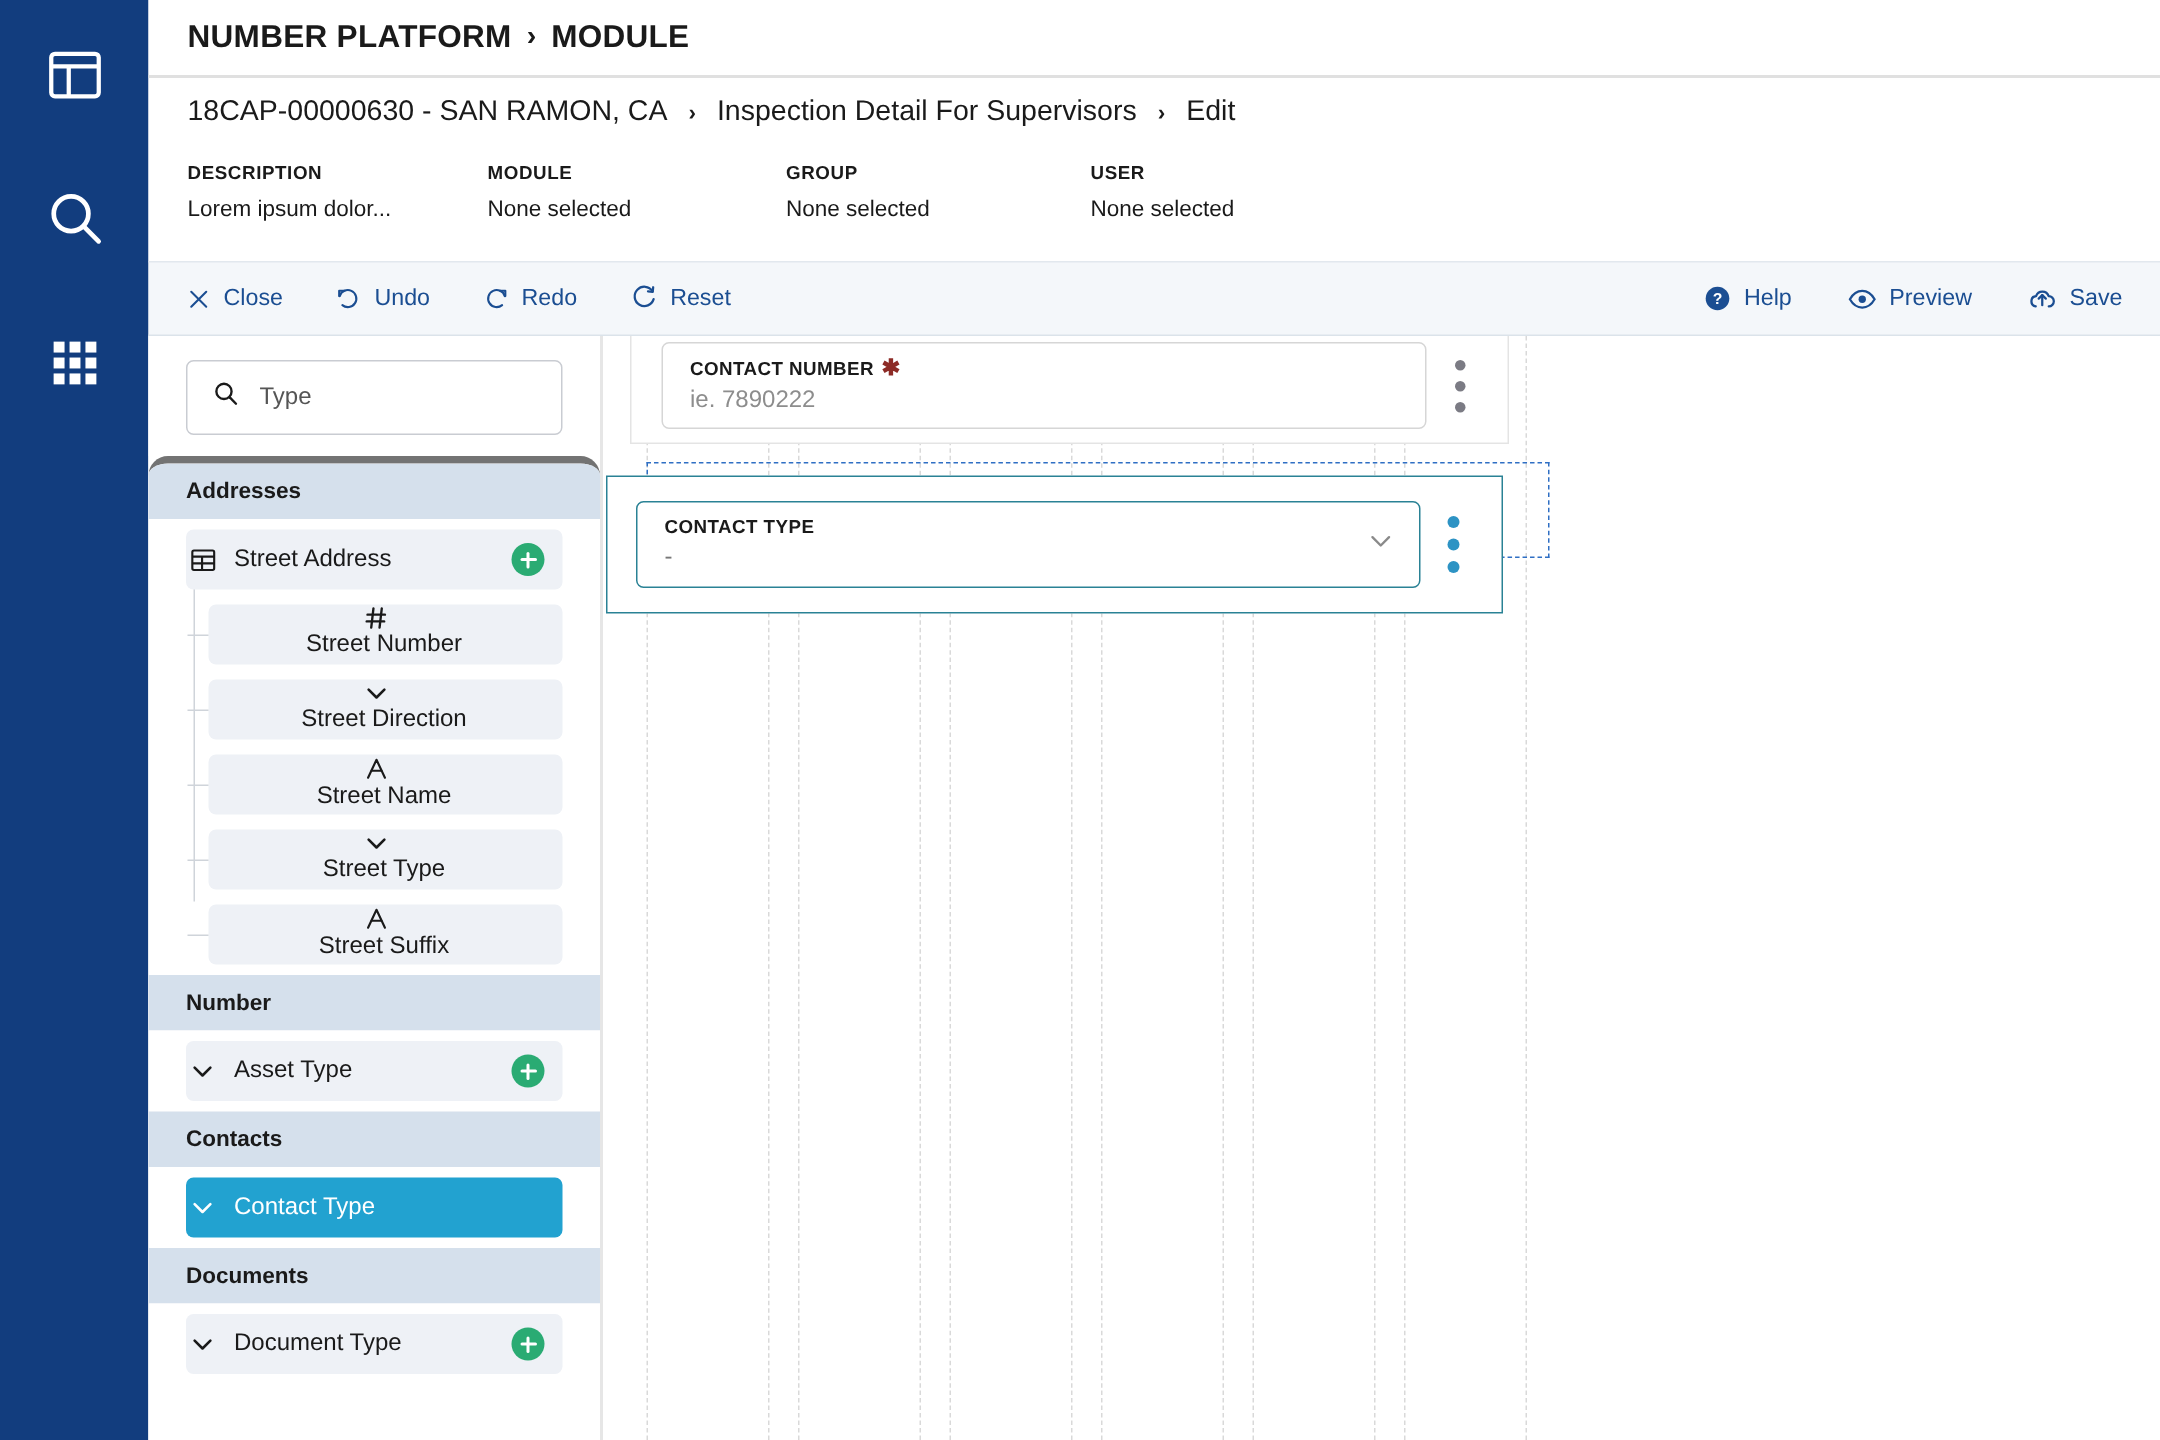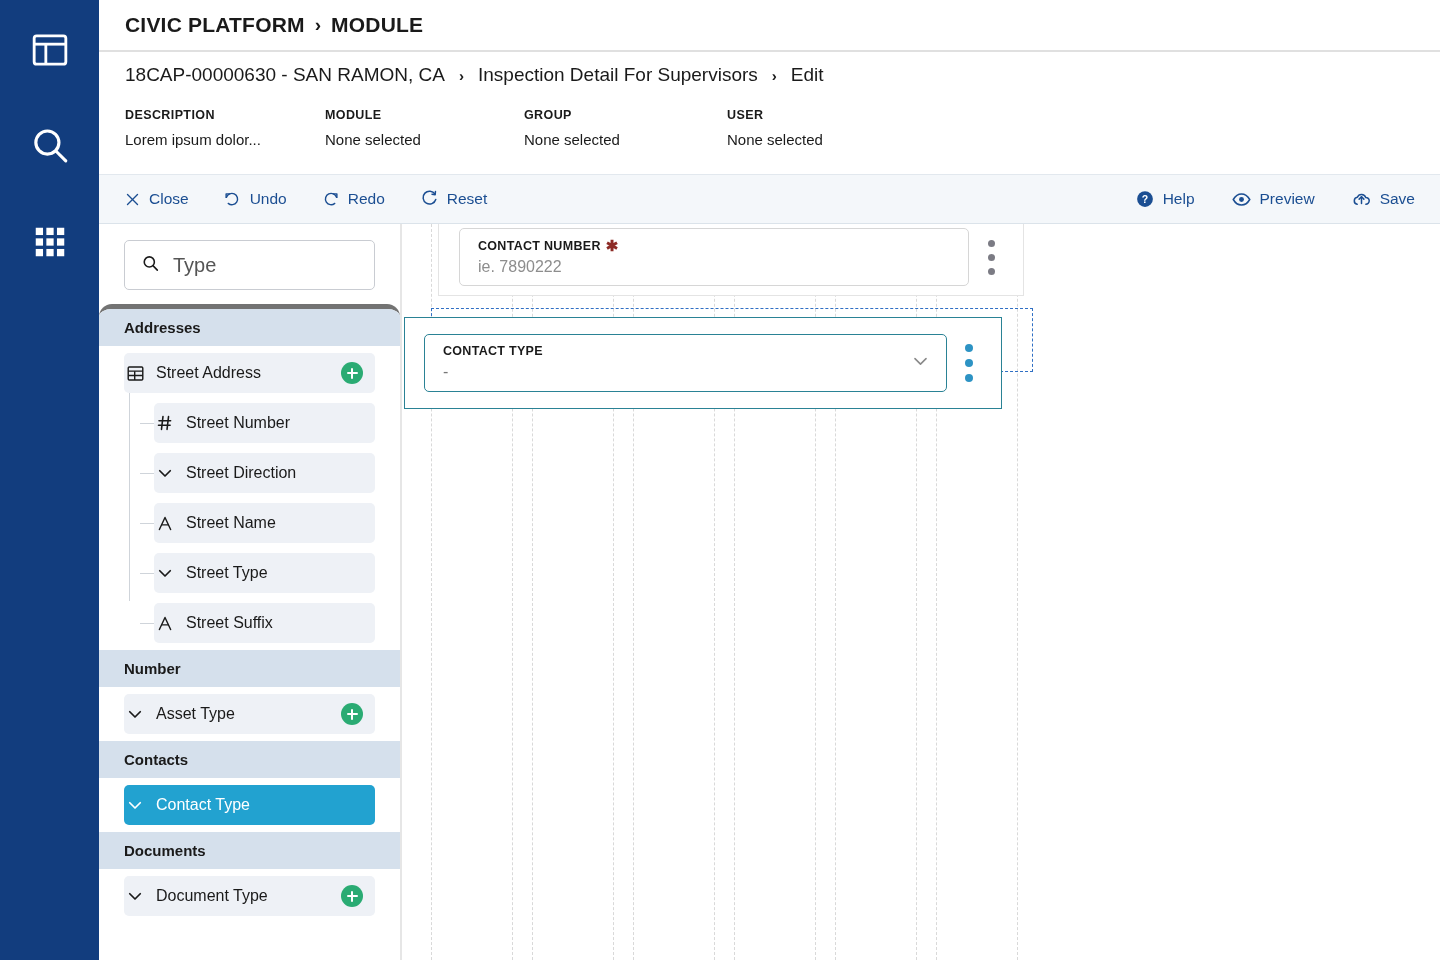--- a/index.html
+++ b/index.html
@@ -110,21 +110,21 @@
     overflow: hidden; position: relative;
   }
   .searchwrap { padding: 16px 25px 14px 25px; background:#fff; flex-shrink:0; }
   .searchbox {
     height: 50px; border: 1px solid #c9ccd2; border-radius: 5px;
     display: flex; align-items: center; gap: 13px;
     padding: 0 16px; background: #fff;
   }
   .searchbox input {
     border: none; outline: none; flex: 1;
-    font-size: 20px; color: #333;
+    font-size: 16px; color: #333;
     font-family: "Liberation Sans", sans-serif;
     background: transparent;
   }
   .searchbox input::placeholder { color: #555; }
 
   .panelscroll { flex: 1; overflow: hidden; border-top: 5px solid #737373; border-radius: 13px; }
 
   .sechead {
     background: #d5e0ec;
     padding: 10px 25px;
@@ -134,21 +134,21 @@
 
   .row {
     position: relative;
     height: 40px; margin-bottom: 10px;
     background: #eef1f6; border-radius: 5px;
     display: flex; align-items: center;
     padding: 0 12px 0 0;
     cursor: pointer;
   }
   .row:last-child { margin-bottom: 0; }
-  .row.child { margin-left: 30px; }
+  .row.child { margin-left: 15px; flex-direction: column; }
   .row .ricon {
     width: 22px; display: flex; align-items: center; justify-content: center;
     flex-shrink: 0; color: #1a1a1a;
   }
   .row .rlabel { margin-left: 10px; font-size: 16px; color: #1a1a1a; }
   .row.selected { background: #22a2d0; }
   .row.selected .rlabel, .row.selected .ricon { color: #fff; }
   .plus {
     margin-left: auto; width: 22px; height: 22px; border-radius: 50%;
     background: #2aab73; display: flex; align-items: center; justify-content: center;
@@ -262,21 +262,21 @@
         <rect x="3" y="16.4" width="4.6" height="4.6"></rect>
           <rect x="9.7" y="16.4" width="4.6" height="4.6"></rect>
           <rect x="16.4" y="16.4" width="4.6" height="4.6"></rect>
       </svg>
     </div>
   </div>
 
   <div class="right">
 
     <div class="titlebar">
-      <span class="apptitle">CIVIC PLATFORM</span>
+      <span class="apptitle">NUMBER PLATFORM</span>
       <span class="chev">›</span>
       <span class="apptitle">MODULE</span>
     </div>
 
     <div class="crumbbar">
       <span class="crumb link">18CAP-00000630 - SAN RAMON, CA</span>
       <span class="crumbsep">›</span>
       <span class="crumb link">Inspection Detail For Supervisors</span>
       <span class="crumbsep">›</span>
       <span class="crumb">Edit</span>
@@ -507,21 +507,21 @@
           <span class="gl" style="left:231px;"></span>
           <span class="gl" style="left:312px;"></span>
           <span class="gl" style="left:332px;"></span>
           <span class="gl" style="left:413px;"></span>
           <span class="gl" style="left:433px;"></span>
           <span class="gl" style="left:514px;"></span>
           <span class="gl" style="left:534px;"></span>
           <span class="gl" style="left:615px;"></span>
         </div>
 
-        <div class="fieldgroup" style="left:36px; top:-6px; width:586px;">
+        <div class="fieldgroup" style="left:18px; top:-6px; width:586px;">
           <div class="cardbox">
             <div class="fieldbox">
               <div class="flabel">
                 <span>CONTACT NUMBER</span>
                 <span class="req">✱</span>
               </div>
               <div class="fvalue">ie. 7890222</div>
             </div>
             <div class="dots">
               <i></i>

